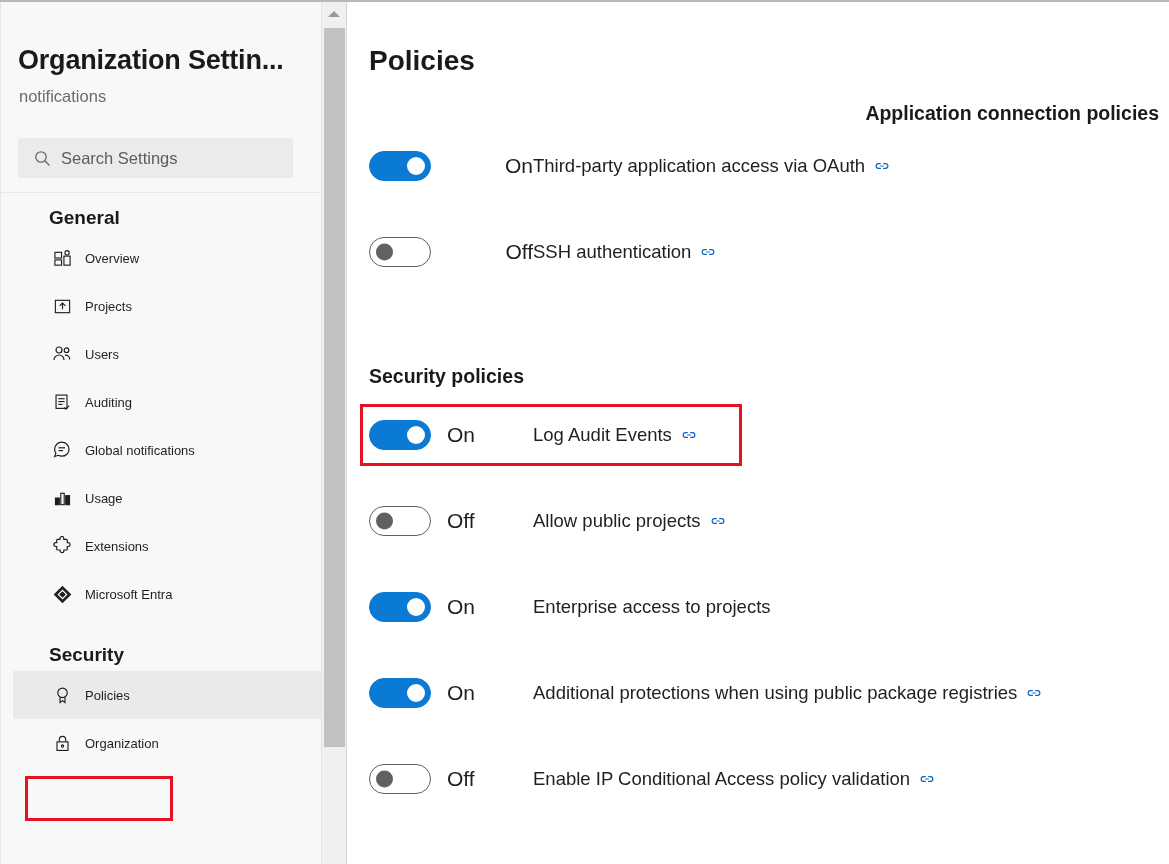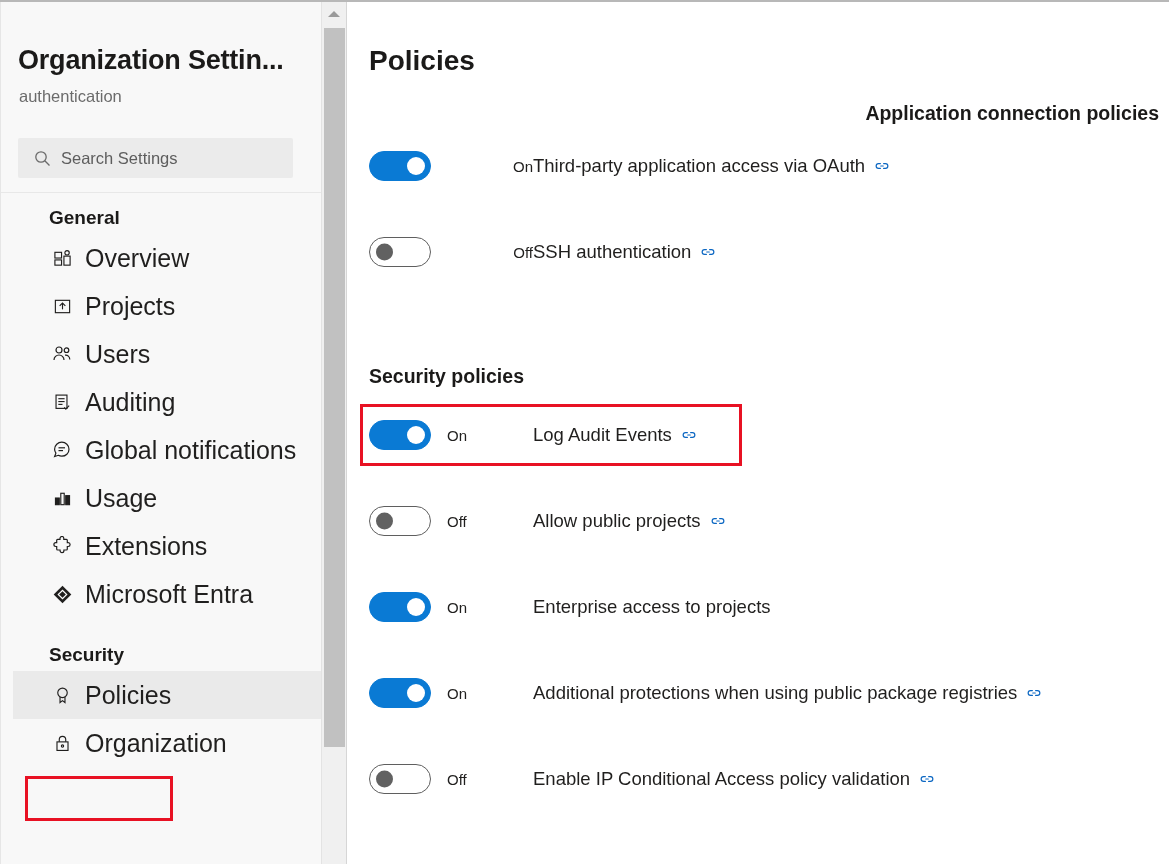--- a/index.html
+++ b/index.html
@@ -126,21 +126,21 @@
     width: 22px;
     height: 22px;
     margin-right: 12px;
     display: flex;
     align-items: center;
     justify-content: center;
     color: #201f1e;
     flex: 0 0 22px;
   }
   .nav-label {
-    font-size: 25px;
+    font-size: 13px;
     color: #201f1e;
     white-space: nowrap;
   }
 
   
   .sb-track {
     position: absolute;
     right: 0;
     top: 0;
     width: 25px;
@@ -240,21 +240,21 @@
     height: 18px;
     background: #ffffff;
   }
   .toggle.off .knob {
     left: 6px;
     width: 17px;
     height: 17px;
     background: #616161;
   }
   .toggle-state {
-    font-size: 15px;
+    font-size: 21px;
     color: #201f1e;
     margin-left: 16px;
     width: 86px;
     flex: 0 0 86px;
   }
   .policy-label {
     font-size: 18.5px;
     color: #201f1e;
     display: flex;
     align-items: center;
@@ -290,21 +290,21 @@
 </style>
 </head>
 <body>
 
 <div id="app">
 
   <div class="sidebar">
     <div class="sidebar-inner">
 
       <div class="org-title">Organization Settin...</div>
-      <div class="org-sub">authentication</div>
+      <div class="org-sub">notifications</div>
 
       <div class="search-box">
         <span class="search-icon">
           <svg width="17" height="17" viewBox="0 0 17 17" fill="none">
             <circle cx="7" cy="7" r="5.2" stroke="#6b6b6b" stroke-width="1.3"></circle>
             <line x1="10.8" y1="10.8" x2="15.5" y2="15.5" stroke="#6b6b6b" stroke-width="1.3"></line>
           </svg>
         </span>
         <span class="search-placeholder">Search Settings</span>
       </div>

